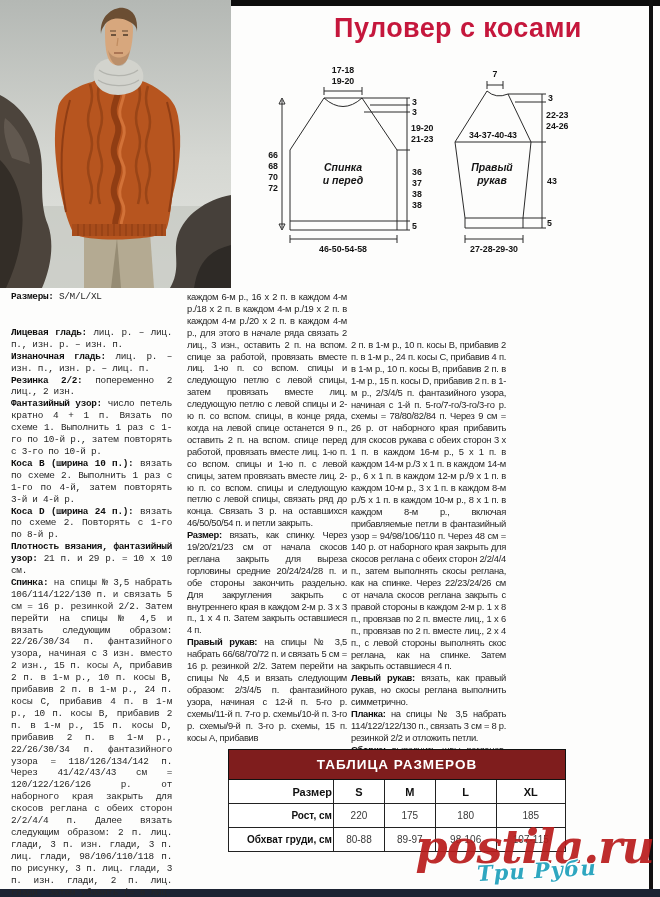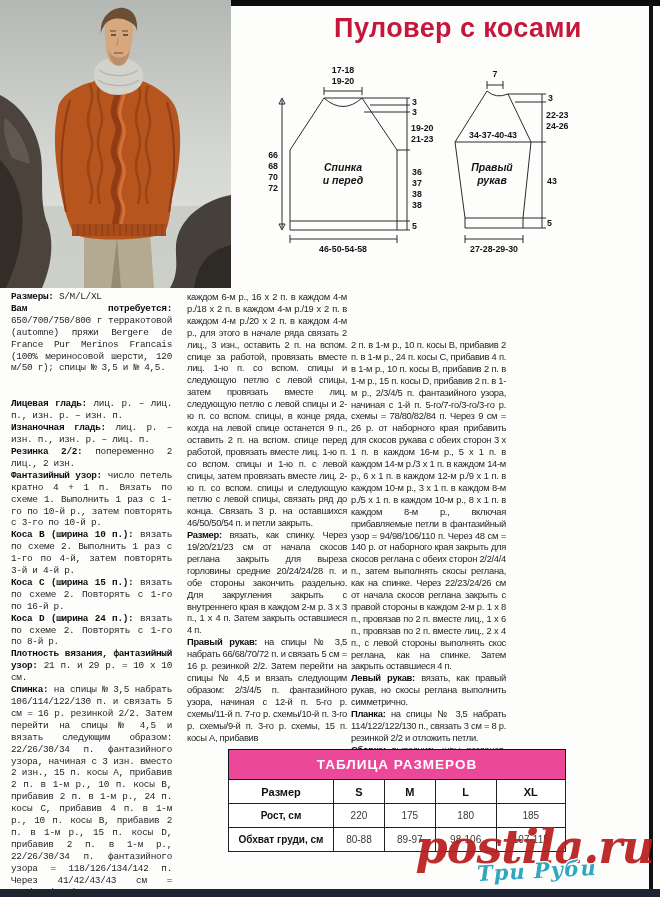--- a/index.html
+++ b/index.html
@@ -36,25 +36,25 @@
   .col3{left:351px;width:155px;margin-top:48px;}
   .col p{margin:0;}
   .col p.gap{margin-top:24px;}
   .col b{color:#0f0f0f;}
 
   table.sizes{
     position:absolute;left:228px;top:749px;width:338px;border-collapse:collapse;
     font-size:10px;color:#3a3a3a;background:#fff;
   }
   table.sizes th.thead{
-    background:#ec4899;color:#fff;font-size:13.5px;font-weight:bold;letter-spacing:1px;
+    background:#7f1d1d;color:#fff;font-size:13.5px;font-weight:bold;letter-spacing:1px;
     height:27px;text-align:center;border:1.5px solid #111;
   }
   table.sizes td{border:1px solid #222;height:21px;text-align:center;}
-  table.sizes td.rowlabel{width:102px;text-align:center;font-weight:bold;color:#101010;font-size:10px;}
+  table.sizes td.rowlabel{width:102px;text-align:right;font-weight:bold;color:#101010;font-size:10px;}
   table.sizes tr.first-row td{font-weight:bold;color:#101010;font-size:11px;}
   table.sizes{border:1.5px solid #111;}
 
   .wm{
     position:absolute;right:6px;top:824px;margin:0;
     font-family:"DejaVu Serif",serif;font-style:italic;font-weight:bold;
     font-size:46px;color:#b91c1c;opacity:.92;letter-spacing:-1px;line-height:1;
   }
   .sig{
     position:absolute;left:477px;top:858px;margin:0;
@@ -179,27 +179,25 @@
       <path d="M35,181 L93,181 M35,177 L35,185 M93,177 L93,185"></path>
       <text x="64" y="194" text-anchor="middle">27-28-29-30</text>
 
       <text x="62" y="113" text-anchor="middle" class="part">Правый</text>
       <text x="62" y="126" text-anchor="middle" class="part">рукав</text>
     </svg>
   </div>
 
   <div class="col col1">
       <p><b>Размеры: </b>S/M/L/XL</p>
-      <p><b>Вам потребуется: </b>650/700/750/800 г терракотовой (automne) пряжи Bergere de France Pur Merinos Francais (100% мериносовой шерсти, 120 м/50 г); спицы № 3,5 и № 4,5.</p>
       <p class="gap"><b>Лицевая гладь: </b>лиц. р. – лиц. п., изн. р. – изн. п.</p>
       <p><b>Изнаночная гладь: </b>лиц. р. – изн. п., изн. р. – лиц. п.</p>
       <p><b>Резинка 2/2: </b>попеременно 2 лиц., 2 изн.</p>
       <p><b>Фантазийный узор: </b>число петель кратно 4 + 1 п. Вязать по схеме 1. Выполнить 1 раз с 1-го по 10-й р., затем повторять с 3-го по 10-й р.</p>
       <p><b>Коса В (ширина 10 п.): </b>вязать по схеме 2. Выполнить 1 раз с 1-го по 4-й, затем повторять 3-й и 4-й р.</p>
-      <p><b>Коса С (ширина 15 п.): </b>вязать по схеме 2. Повторять с 1-го по 16-й р.</p>
       <p><b>Коса D (ширина 24 п.): </b>вязать по схеме 2. Повторять с 1-го по 8-й р.</p>
       <p><b>Плотность вязания, фантазийный узор: </b>21 п. и 29 р. = 10 х 10 см.</p>
       <p><b>Спинка: </b>на спицы № 3,5 набрать 106/114/122/130 п. и связать 5 см = 16 р. резинкой 2/2. Затем перейти на спицы № 4,5 и вязать следующим образом: 22/26/30/34 п. фантазийного узора, начиная с 3 изн. вместо 2 изн., 15 п. косы А, прибавив 2 п. в 1-м р., 10 п. косы В, прибавив 2 п. в 1-м р., 24 п. косы С, прибавив 4 п. в 1-м р., 10 п. косы В, прибавив 2 п. в 1-м р., 15 п. косы D, прибавив 2 п. в 1-м р., 22/26/30/34 п. фантазийного узора = 118/126/134/142 п. Через 41/42/43/43 см = 120/122/126/126 р. от наборного края закрыть для скосов реглана с обеих сторон 2/2/4/4 п. Далее вязать следующим образом: 2 п. лиц. глади, 3 п. изн. глади, 3 п. лиц. глади, 98/106/110/118 п. по рисунку, 3 п. лиц. глади, 3 п. изн. глади, 2 п. лиц. глади. Затем убавить (= в лиц. р. фантазийного узора) 1 х 2 п. в</p>
     </div>
   <div class="col col2">
       <p>каждом 6-м р., 16 х 2 п. в каждом 4-м р./18 х 2 п. в каждом 4-м р./19 х 2 п. в каждом 4-м р./20 х 2 п. в каждом 4-м р., для этого в начале ряда связать 2 лиц., 3 изн., оставить 2 п. на вспом. спице за работой, провязать вместе лиц. 1-ю п. со вспом. спицы и следующую петлю с левой спицы, затем провязать вместе лиц. следующую петлю с левой спицы и 2-ю п. со вспом. спицы, в конце ряда, когда на левой спице останется 9 п., оставить 2 п. на вспом. спице перед работой, провязать вместе лиц. 1-ю п. со вспом. спицы и 1-ю п. с левой спицы, затем провязать вместе лиц. 2-ю п. со вспом. спицы и следующую петлю с левой спицы, связать ряд до конца. Связать 3 р. на оставшихся 46/50/50/54 п. и петли закрыть.</p>
       <p><b>Размер: </b>вязать, как спинку. Через 19/20/21/23 см от начала скосов реглана закрыть для выреза горловины средние 20/24/24/28 п. и обе стороны закончить раздельно. Для закругления закрыть с внутреннего края в каждом 2-м р. 3 х 3 п., 1 х 4 п. Затем закрыть оставшиеся 4 п.</p>
       <p><b>Правый рукав: </b>на спицы № 3,5 набрать 66/68/70/72 п. и связать 5 см = 16 р. резинкой 2/2. Затем перейти на спицы № 4,5 и вязать следующим образом: 2/3/4/5 п. фантазийного узора, начиная с 12-й п. 5-го р. схемы/11-й п. 7-го р. схемы/10-й п. 3-го р. схемы/9-й п. 3-го р. схемы, 15 п. косы А, прибавив</p>
     </div>
   <div class="col col3">

